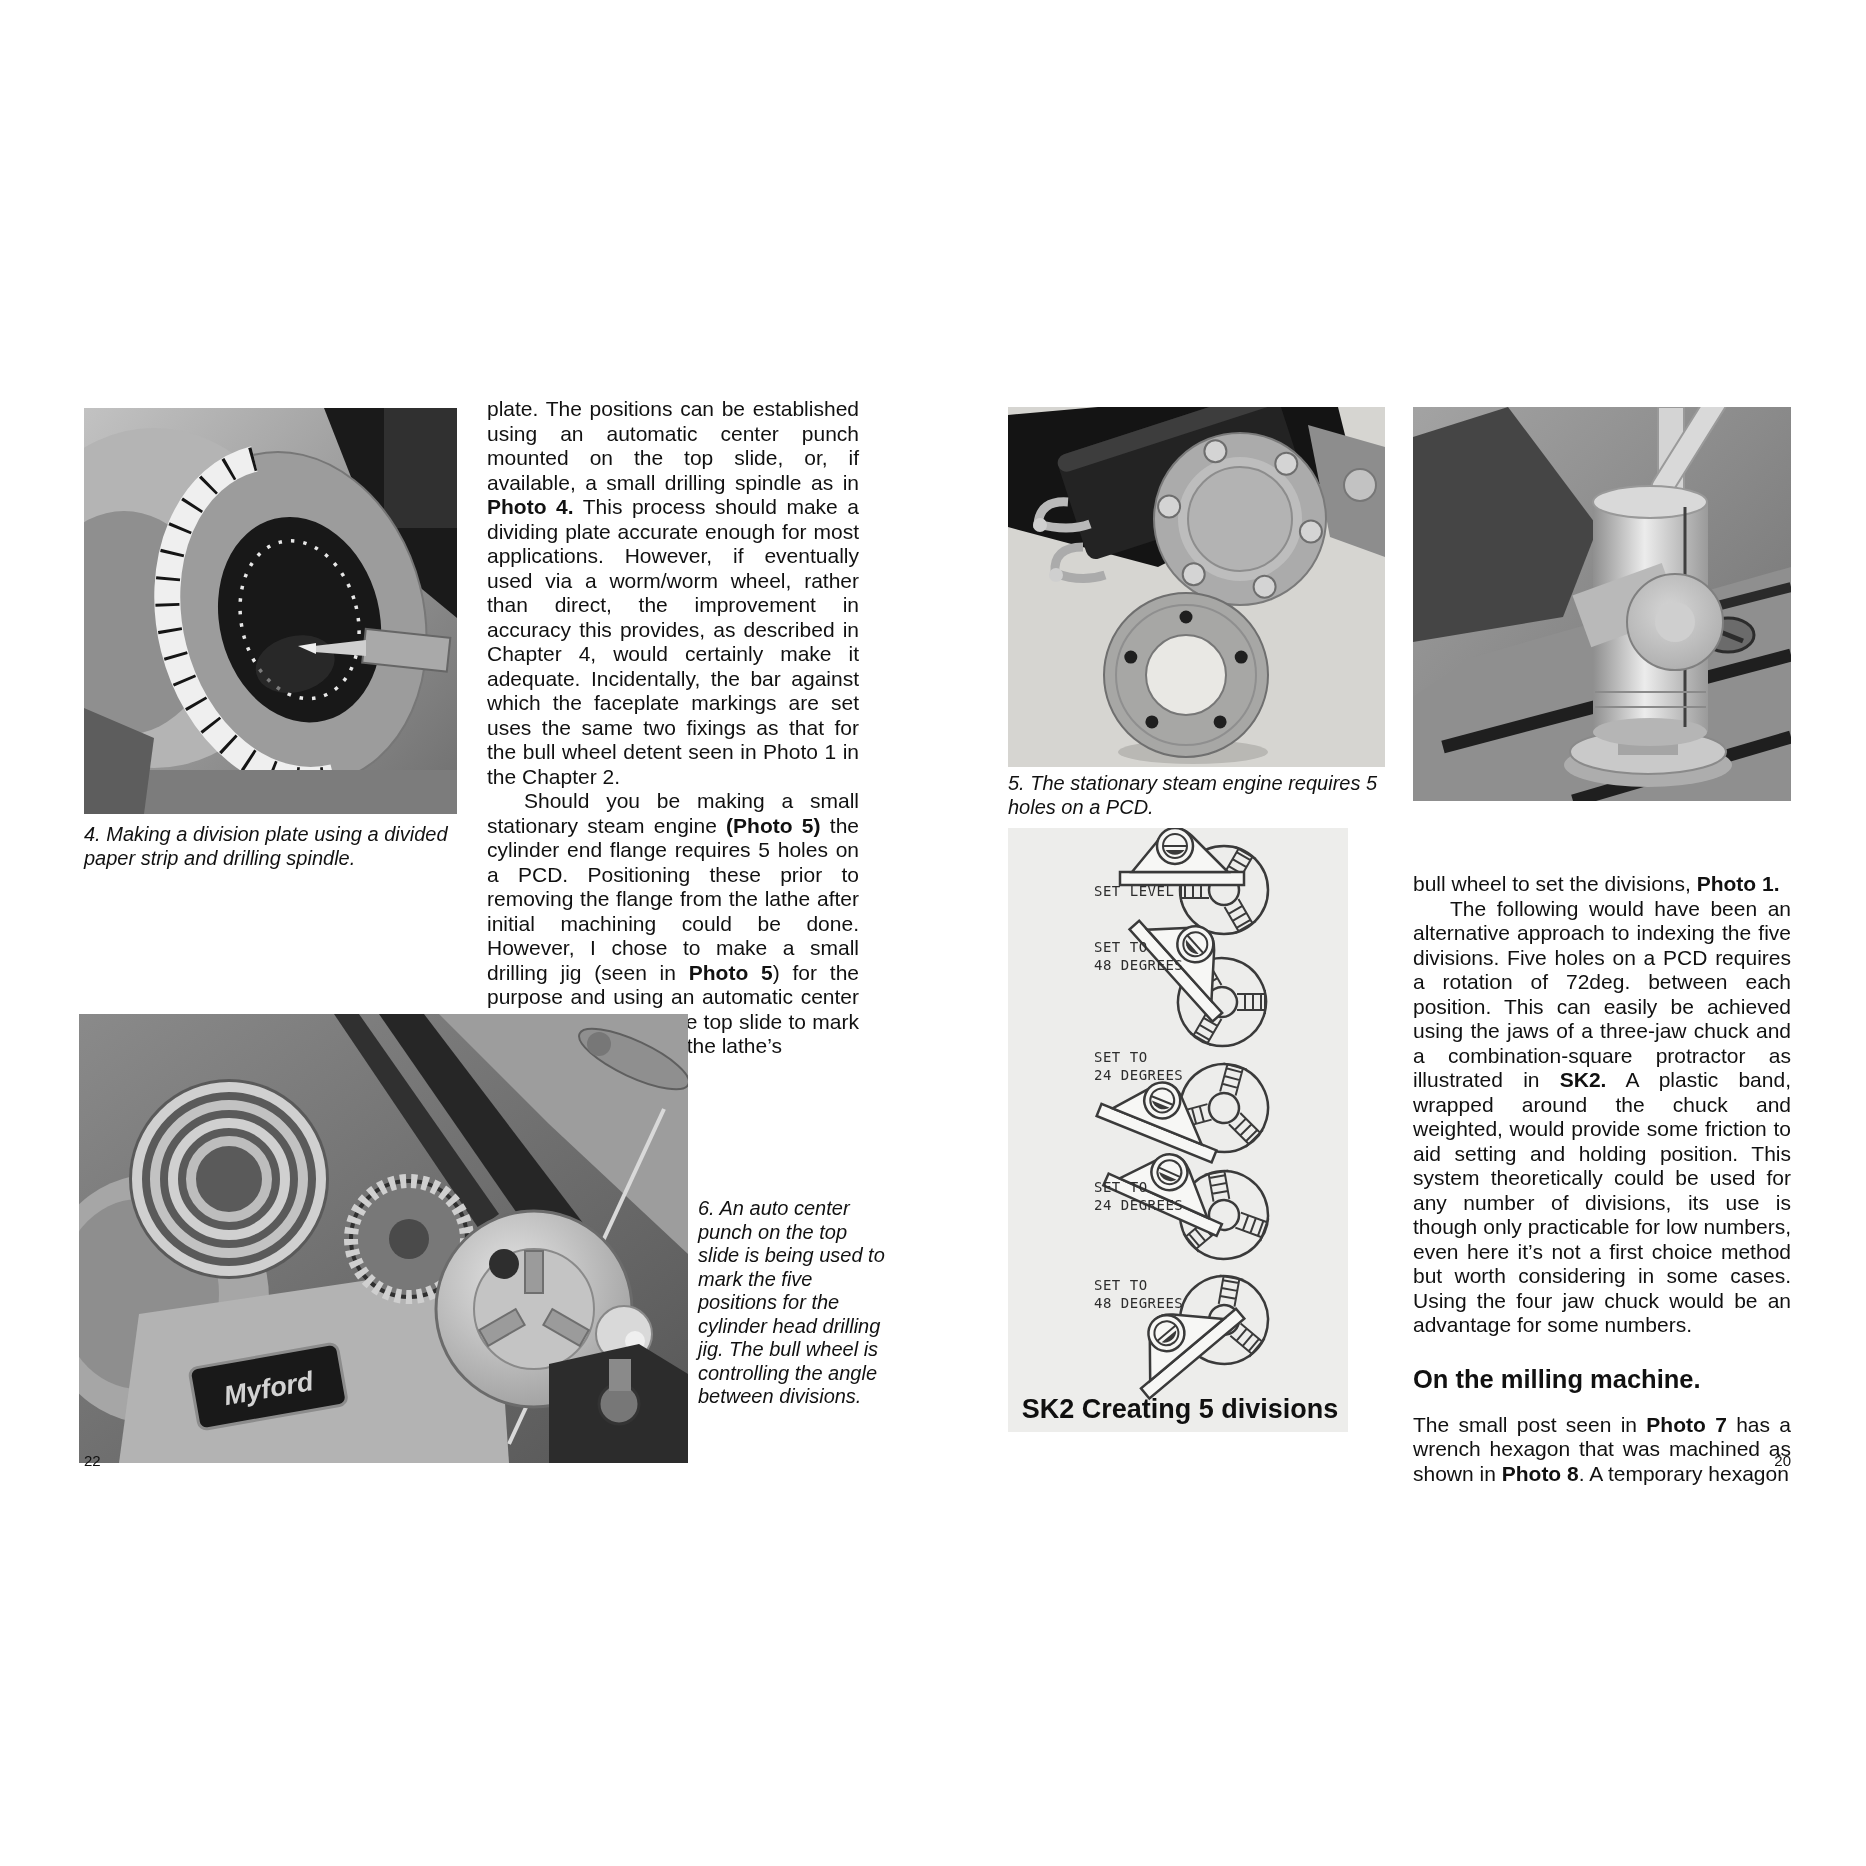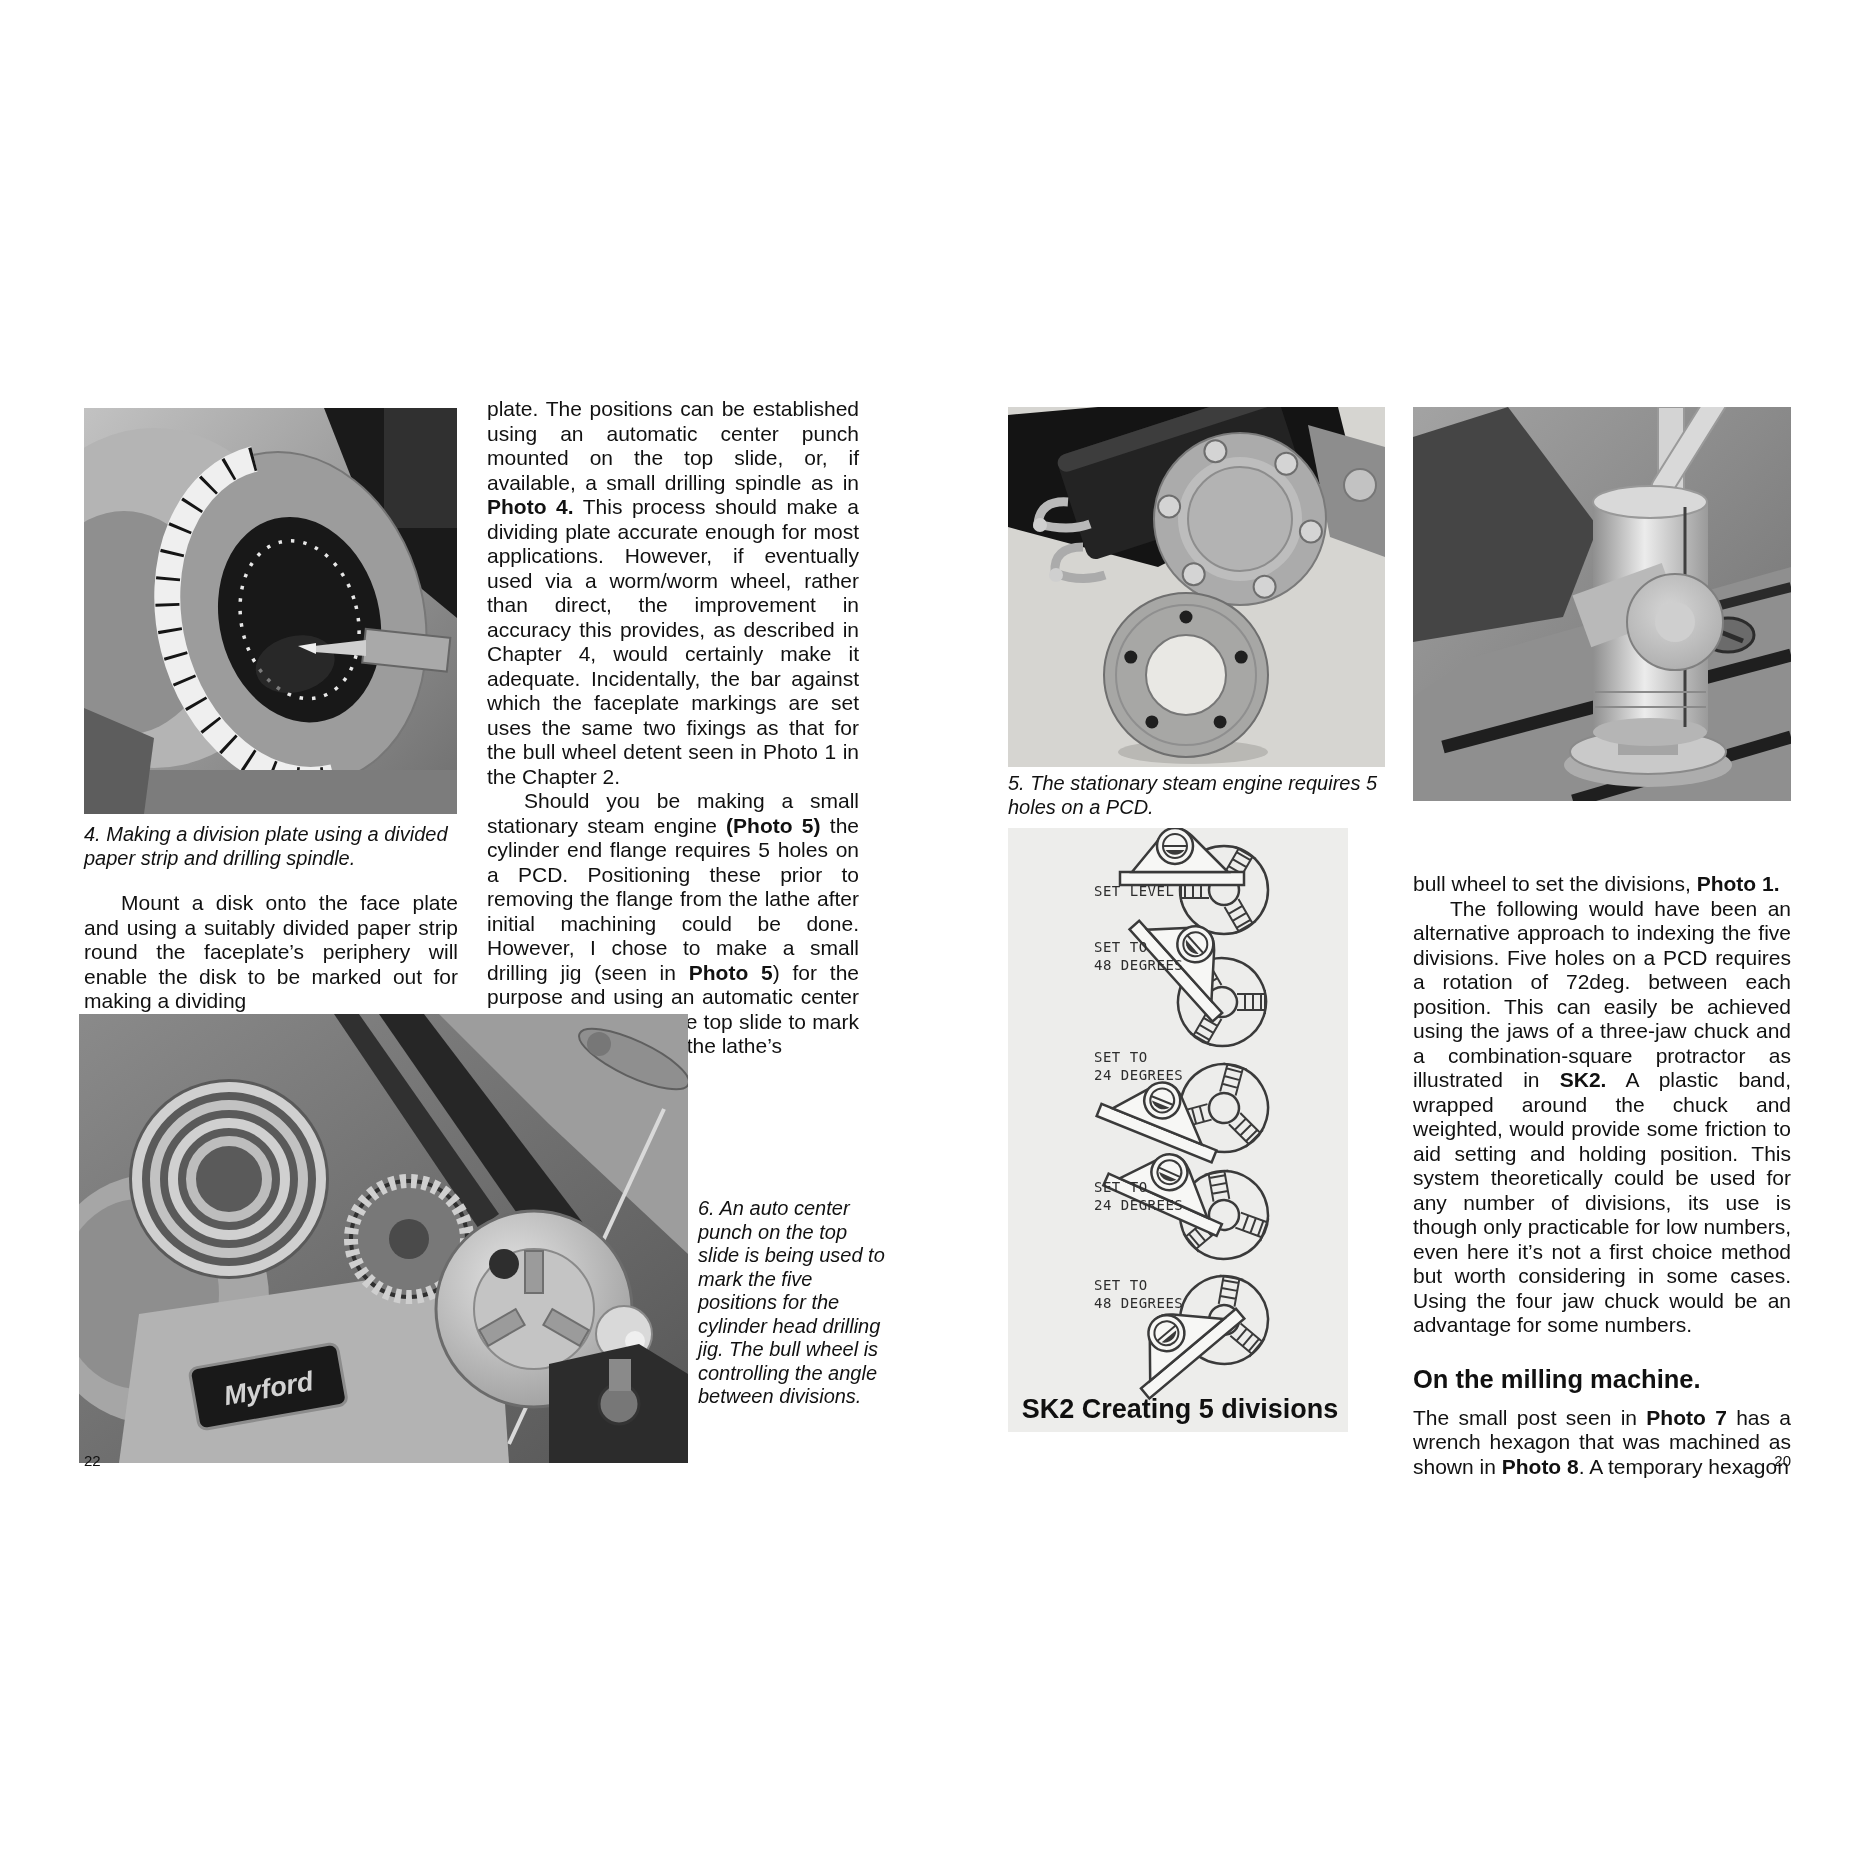--- a/index.html
+++ b/index.html
@@ -5,21 +5,21 @@
   html,body{margin:0;padding:0;background:#ffffff;}
   #canvas{position:relative;width:1866px;height:1866px;background:#ffffff;
           font-family:"Liberation Sans",sans-serif;color:#111;overflow:hidden;}
   .abs{position:absolute;}
   .body-text{font-size:21px;line-height:24.5px;text-align:justify;}
   .body-text p{margin:0;padding:0;}
   .indent{text-indent:37px;}
   .b{font-weight:bold;}
   .caption{font-style:italic;font-size:20px;line-height:24px;}
   .caption-narrow{font-style:italic;font-size:20px;line-height:23.5px;}
-  .section-heading{font-size:25.5px;line-height:30px;font-weight:bold;margin:26px 0 12px 0;text-align:left;}
+  .section-heading{font-size:25.5px;line-height:30px;font-weight:bold;margin:26px 0 19px 0;text-align:left;}
   .page-number{font-size:15px;}
   svg{display:block;}
   .ln{fill:none;stroke:#3a3a3a;stroke-width:2.5px;}
   .ln2{fill:none;stroke:#3a3a3a;stroke-width:2px;}
   .lnr{stroke:#3a3a3a;stroke-width:2.5px;}
   .sk2-label{font-family:"DejaVu Sans Mono",monospace;font-size:14px;fill:#2d2d2d;letter-spacing:0.5px;}
   .sk2-title{font-family:"Liberation Sans",sans-serif;font-weight:bold;font-size:27px;fill:#101010;}
   .plate-text{font-family:"Liberation Sans",sans-serif;font-style:italic;font-weight:bold;font-size:27px;fill:#d3d3d3;}
 </style>
 </head>
@@ -53,23 +53,20 @@
       </g>
       <polygon points="230,238 282,232 282,248 230,244" fill="#cfcfcf"></polygon>
       <polygon points="214,238 232,235 232,246" fill="#eeeeee"></polygon>
       <rect x="0" y="362" width="373" height="44" fill="#7c7c7c"></rect>
       <polygon points="0,300 70,330 60,406 0,406" fill="#5d5d5d"></polygon>
     </svg>
   </div>
 
   <div class="abs caption" style="left:84px;top:822px;width:373px;">4. Making a division plate using a divided paper strip and drilling spindle.</div>
 
-  <div class="abs body-text" style="left:84px;top:891px;width:374px;">
-    <p class="indent">Mount a disk onto the face plate and using a suitably divided paper strip round the faceplate’s periphery will enable the disk to be marked out for making a dividing</p>
-  </div>
 
   <div class="abs body-text" style="left:487px;top:397px;width:372px;">
     <p><span>plate. The positions can be established using an automatic center punch mounted on the top slide, or, if available, a small drilling spindle as in </span><span class="b">Photo 4.</span><span> This process should make a dividing plate accurate enough for most applications. However, if eventually used via a worm/worm wheel, rather than direct, the improvement in accuracy this provides, as described in Chapter 4, would certainly make it adequate. Incidentally, the bar against which the faceplate markings are set uses the same two fixings as that for the bull wheel detent seen in Photo 1 in the Chapter 2.</span></p>
     <p class="indent"><span>Should you be making a small stationary steam engine </span><span class="b">(Photo 5)</span><span> the cylinder end flange requires 5 holes on a PCD. Positioning these prior to removing the flange from the lathe after initial machining could be done. However, I chose to make a small drilling jig (seen in </span><span class="b">Photo 5</span><span>) for the purpose and using an automatic center punch mounted on the top slide to mark out the positions and the lathe’s</span></p>
   </div>
 
   <div class="abs" style="left:79px;top:1014px;width:609px;height:449px;">
     <svg width="609" height="449" viewBox="0 0 609 449">
       <defs>
         <linearGradient id="p6bg" x1="0" y1="0" x2="1" y2="1">

